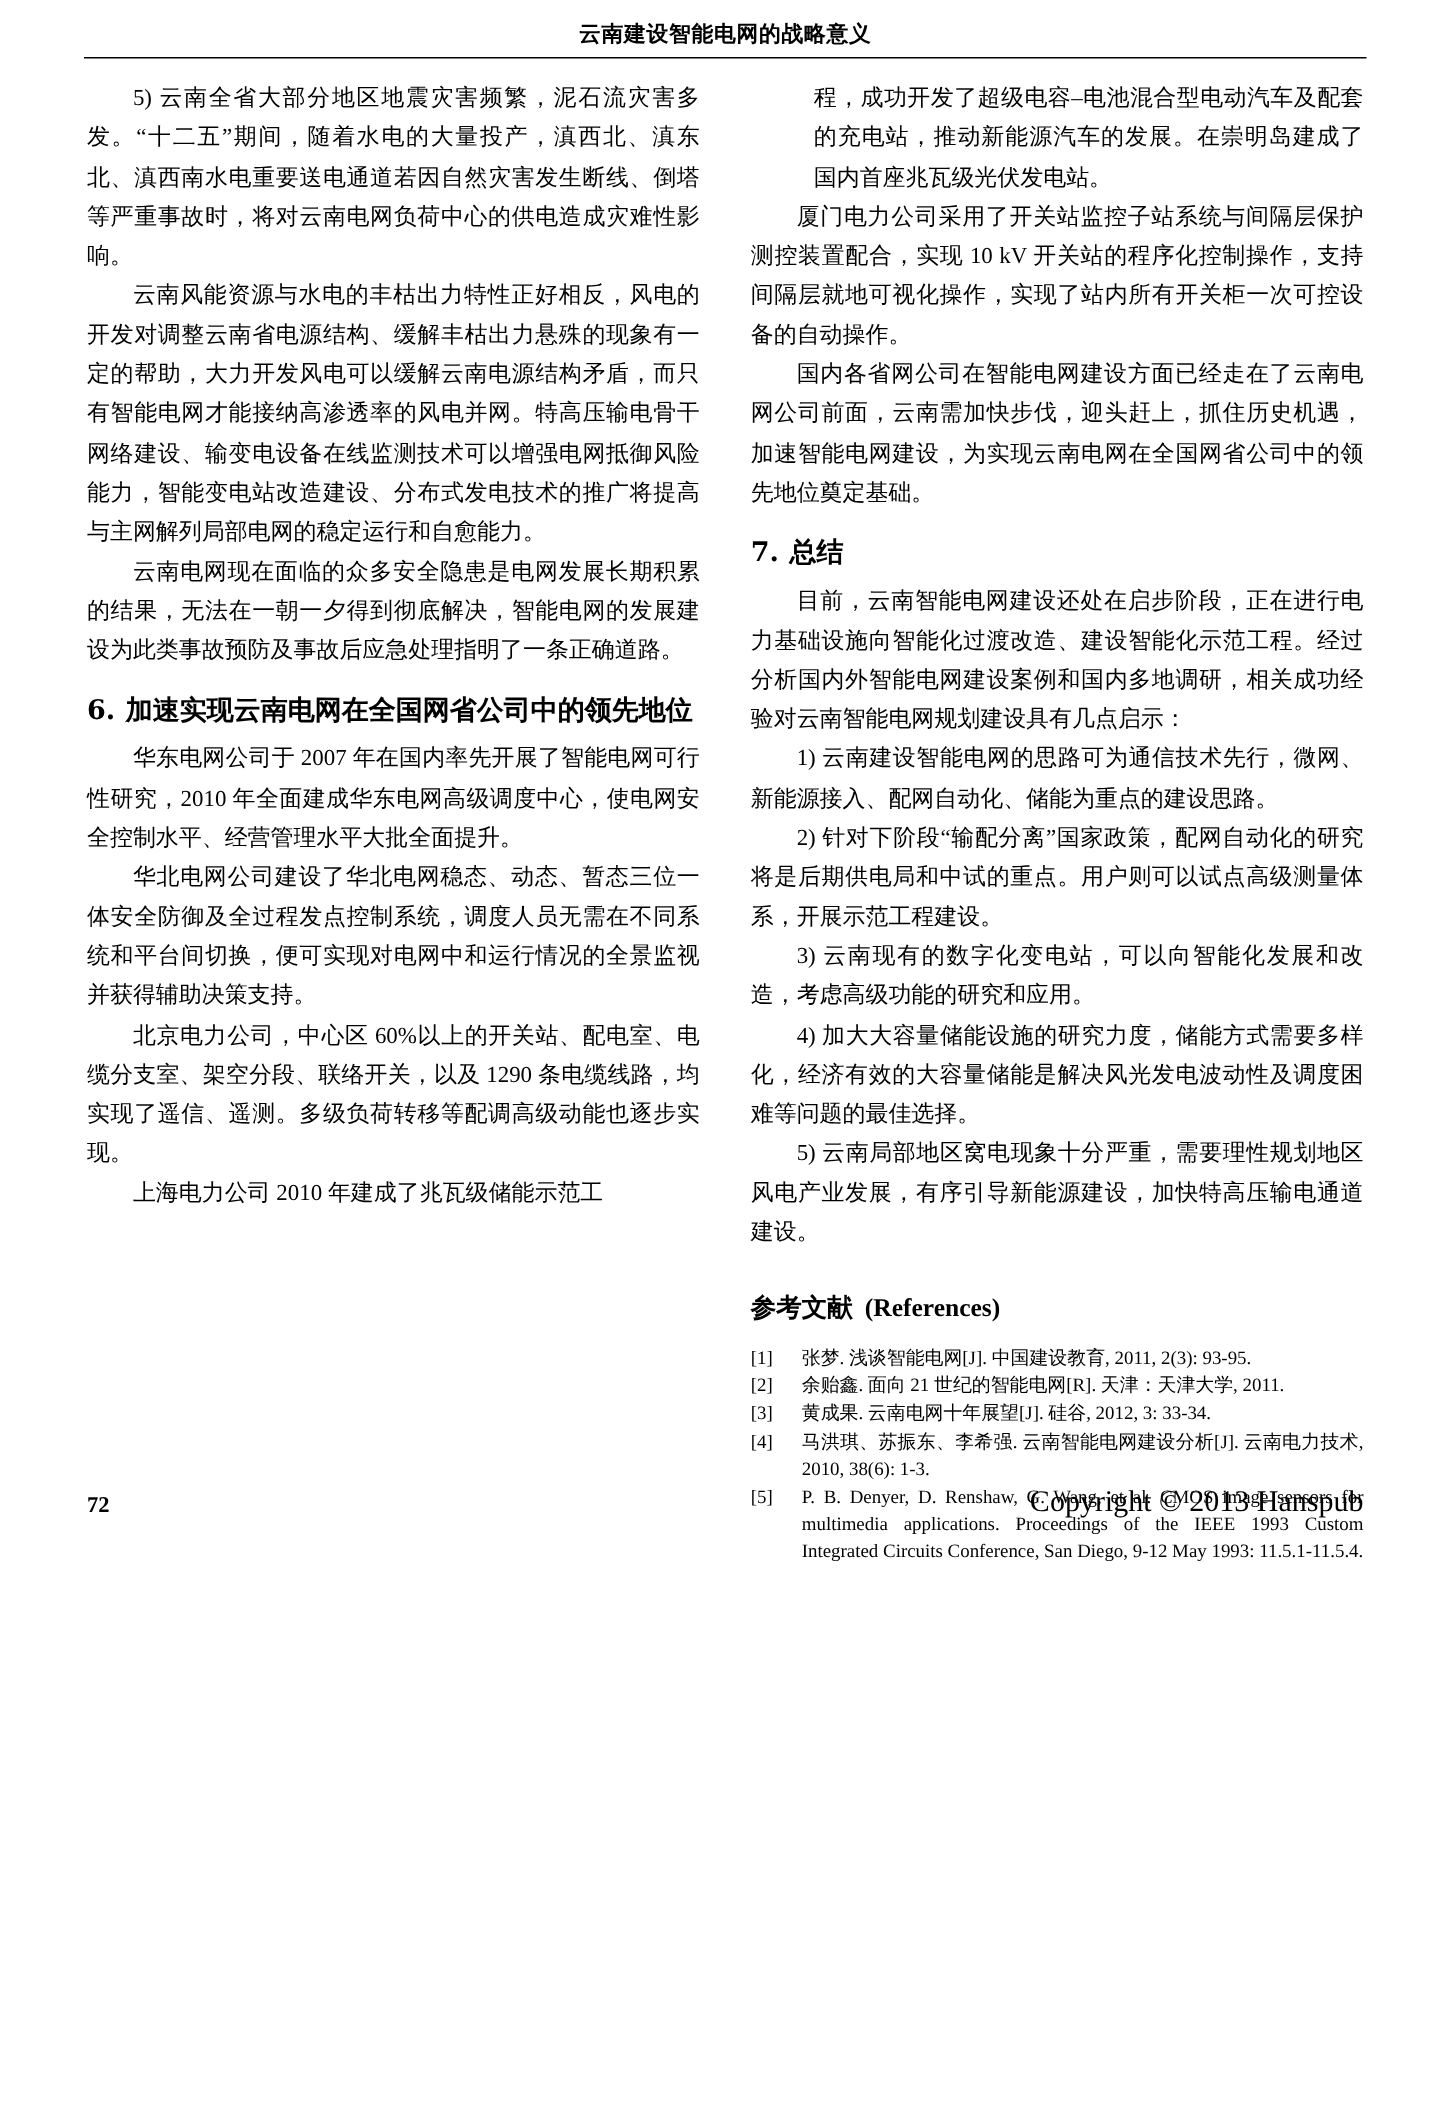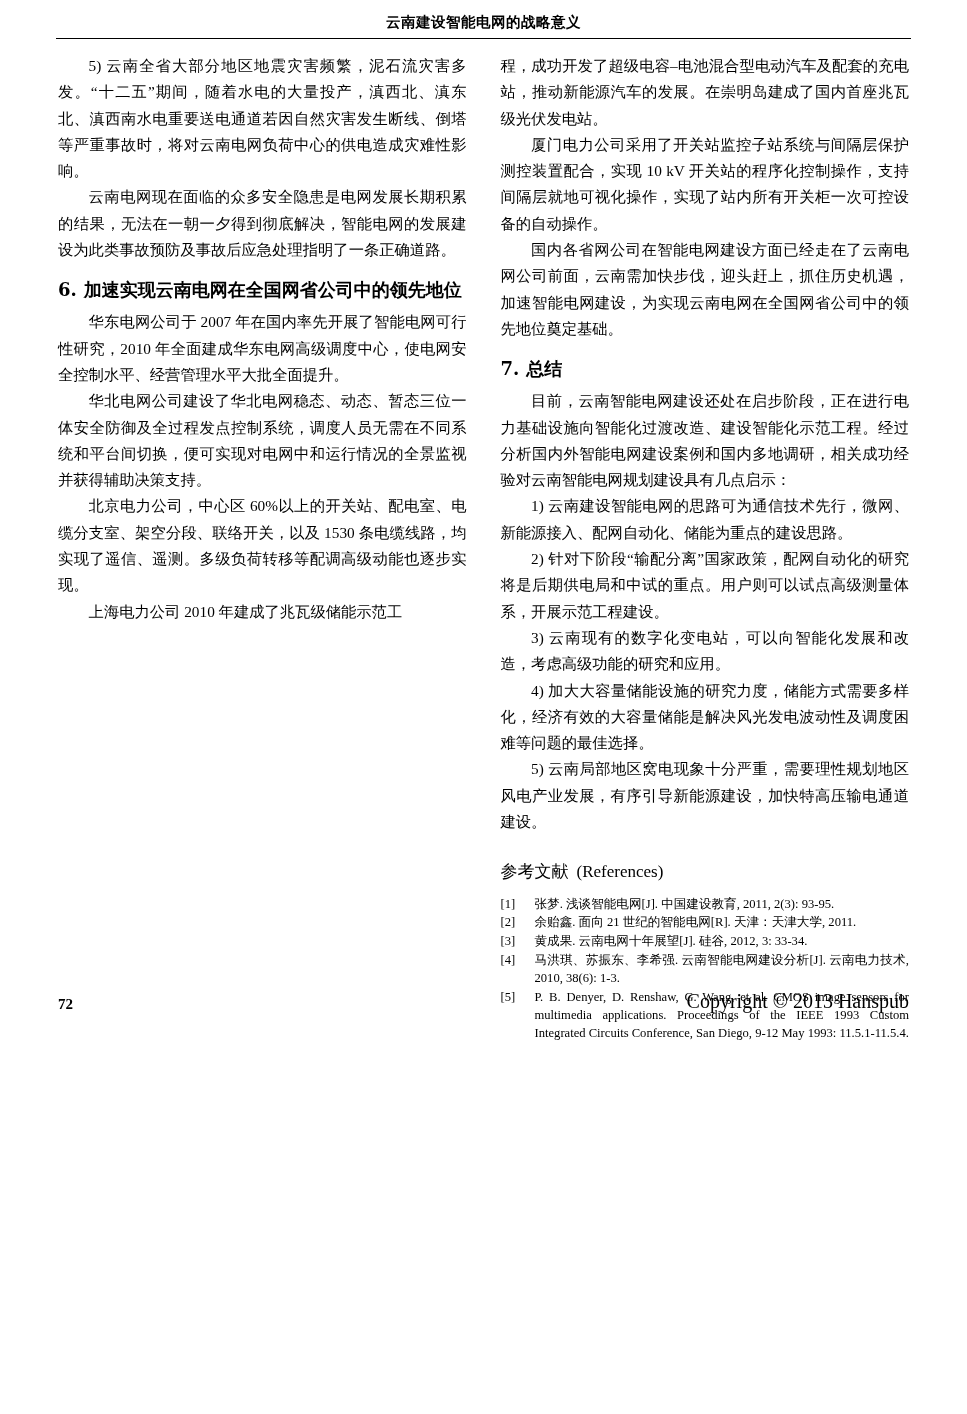--- a/index.html
+++ b/index.html
@@ -50,20 +50,21 @@
     line-height: 1.72;
     text-align: justify;
     text-justify: inter-ideograph;
   }
   p.para {
     margin: 0;
     text-indent: 2em;
   }
   p.para.noindent {
     text-indent: 0;
+    margin-left: 42px;
   }
   p.listitem {
     margin: 0;
     text-indent: 2em;
   }
   h2.section {
     font-size: 18px;
     font-weight: bold;
     margin: 13px 0 6px 0;
     line-height: 1.5;
@@ -72,21 +73,21 @@
   }
   h2.section .num {
     margin-right: 7px;
   }
   h2.section.hang {
     padding-left: 26px;
     text-indent: -26px;
   }
   h2.refs-title {
     font-size: 17px;
-    font-weight: normal;
+    font-weight: bold;
     margin: 22px 0 9px 0;
     font-family: "DejaVu Serif", "Liberation Serif", serif;
   }
   h2.refs-title .en {
     font-family: "Liberation Serif", serif;
     margin-left: 8px;
   }
   
   ol.references {
     list-style: none;
@@ -131,29 +132,30 @@
 
 <div class="page">
 
   <div class="running-head">云南建设智能电网的战略意义</div>
   <div class="head-rule"></div>
 
   <div class="columns">
 
     <div class="col">
       <p class="para">5) 云南全省大部分地区地震灾害频繁，泥石流灾害多发。“十二五”期间，随着水电的大量投产，滇西北、滇东北、滇西南水电重要送电通道若因自然灾害发生断线、倒塔等严重事故时，将对云南电网负荷中心的供电造成灾难性影响。</p>
+      <p class="para">云南风能资源与水电的丰枯出力特性正好相反，风电的开发对调整云南省电源结构、缓解丰枯出力悬殊的现象有一定的帮助，大力开发风电可以缓解云南电源结构矛盾，而只有智能电网才能接纳高渗透率的风电并网。特高压输电骨干网络建设、输变电设备在线监测技术可以增强电网抵御风险能力，智能变电站改造建设、分布式发电技术的推广将提高与主网解列局部电网的稳定运行和自愈能力。</p>
       <p class="para">云南电网现在面临的众多安全隐患是电网发展长期积累的结果，无法在一朝一夕得到彻底解决，智能电网的发展建设为此类事故预防及事故后应急处理指明了一条正确道路。</p>
 
       <h2 class="section hang">
         <span class="num">6.</span><span>加速实现云南电网在全国网省公司中的领先地位</span>
       </h2>
 
       <p class="para">华东电网公司于 2007 年在国内率先开展了智能电网可行性研究，2010 年全面建成华东电网高级调度中心，使电网安全控制水平、经营管理水平大批全面提升。</p>
       <p class="para">华北电网公司建设了华北电网稳态、动态、暂态三位一体安全防御及全过程发点控制系统，调度人员无需在不同系统和平台间切换，便可实现对电网中和运行情况的全景监视并获得辅助决策支持。</p>
-      <p class="para">北京电力公司，中心区 60%以上的开关站、配电室、电缆分支室、架空分段、联络开关，以及 1530 条电缆线路，均实现了遥信、遥测。多级负荷转移等配调高级动能也逐步实现。</p>
+      <p class="para">北京电力公司，中心区 60%以上的开关站、配电室、电缆分支室、架空分段、联络开关，以及 1290 条电缆线路，均实现了遥信、遥测。多级负荷转移等配调高级动能也逐步实现。</p>
       <p class="para">上海电力公司 2010 年建成了兆瓦级储能示范工</p>
     </div>
 
     <div class="col">
       <p class="para noindent">程，成功开发了超级电容‒电池混合型电动汽车及配套的充电站，推动新能源汽车的发展。在崇明岛建成了国内首座兆瓦级光伏发电站。</p>
       <p class="para">厦门电力公司采用了开关站监控子站系统与间隔层保护测控装置配合，实现 10 kV 开关站的程序化控制操作，支持间隔层就地可视化操作，实现了站内所有开关柜一次可控设备的自动操作。</p>
       <p class="para">国内各省网公司在智能电网建设方面已经走在了云南电网公司前面，云南需加快步伐，迎头赶上，抓住历史机遇，加速智能电网建设，为实现云南电网在全国网省公司中的领先地位奠定基础。</p>
 
       <h2 class="section">
         <span class="num">7.</span><span>总结</span>

